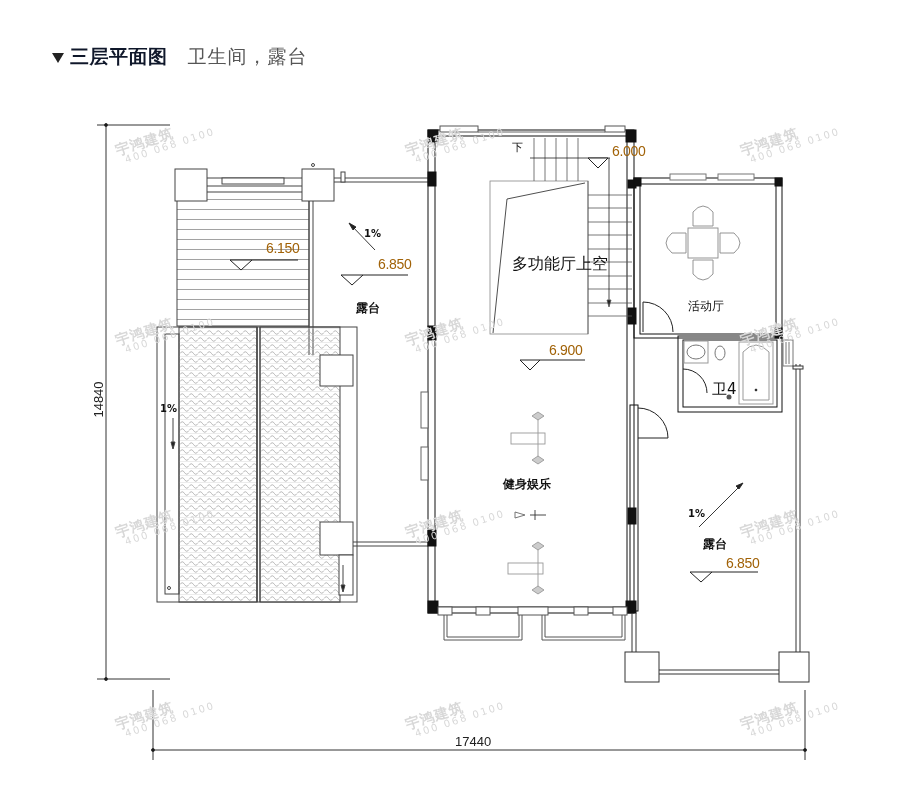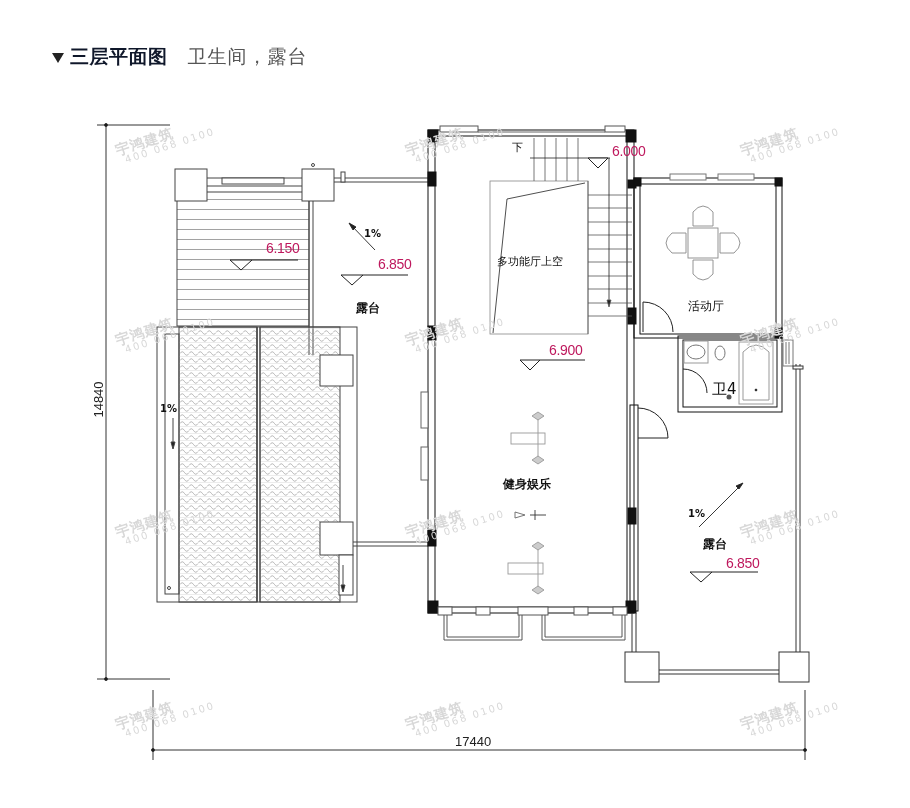--- a/index.html
+++ b/index.html
@@ -4,21 +4,21 @@
 <style>
   html, body { margin: 0; padding: 0; background: #ffffff; }
   body { width: 910px; height: 808px; position: relative; overflow: hidden; font-family: "DejaVu Sans", sans-serif; }
   .header { position: absolute; left: 52px; top: 42px; display: flex; align-items: center; height: 30px; }
   .tri { width: 0; height: 0; border-left: 6px solid transparent; border-right: 6px solid transparent; border-top: 10px solid #222; margin-right: 6px; margin-top: 2px; }
   .title-main { font-weight: bold; font-size: 19px; color: #0f172a; letter-spacing: 0.5px; }
   .title-sub { font-size: 19px; color: #555; margin-left: 20px; letter-spacing: 1px; }
   svg.plan { position: absolute; left: 0; top: 0; }
   .lbl { position: absolute; font-size: 12px; color: #111; white-space: nowrap; }
   .room { font-size: 12px; font-weight: bold; }
-  .num { font-family: "Liberation Sans Narrow", "Liberation Sans", sans-serif; font-size: 14px; color: #be185d; letter-spacing: -0.3px; }
+  .num { font-family: "Liberation Sans Narrow", "Liberation Sans", sans-serif; font-size: 14px; color: #a16207; letter-spacing: -0.3px; }
   .small { font-size: 10px; font-weight: bold; }
   .dim { font-family: "Liberation Sans", sans-serif; font-size: 13px; color: #222; }
   .dim-v { transform: rotate(-90deg); transform-origin: center; }
   .wm { position: absolute; color: #d8d8d8; transform: rotate(-18deg); font-family: "DejaVu Sans", sans-serif; pointer-events: none; line-height: 1; }
   .wm .wm-top { font-size: 14px; font-weight: bold; letter-spacing: 1px; }
   .wm .wm-bot { font-size: 10px; letter-spacing: 2px; margin-left: 6px; }
 </style>
 </head>
 <body>
 
@@ -237,21 +237,21 @@
 </svg>
 
 <span class="lbl num" style="left:266px; top:240px;">6.150</span>
 <span class="lbl num" style="left:378px; top:256px;">6.850</span>
 <span class="lbl small" style="left:364px; top:228px;">1%</span>
 <span class="lbl room" style="left:356px; top:300px;">露台</span>
 <span class="lbl small" style="left:160px; top:403px;">1%</span>
 
 <span class="lbl" style="left:512px; top:140px; font-size:11px;">下</span>
 <span class="lbl num" style="left:612px; top:143px;">6.000</span>
-<span class="lbl room" style="left:497px; top:254px; font-weight:normal; font-size:11px;">多功能厅上空</span>
+<span class="lbl room" style="left:512px; top:254px; font-weight:normal; font-size:16px;">多功能厅上空</span>
 <span class="lbl num" style="left:549px; top:342px;text-align:right;">6.900</span>
 <span class="lbl room" style="left:503px; top:476px;">健身娱乐</span>
 
 <span class="lbl room" style="left:688px; top:298px; font-weight:normal;text-align:right;">活动厅</span>
 <span class="lbl" style="left:712px; top:380px; font-size:15px;">卫4</span>
 
 <span class="lbl small" style="left:688px; top:508px;">1%</span>
 <span class="lbl room" style="left:703px; top:536px;">露台</span>
 <span class="lbl num" style="left:726px; top:555px;">6.850</span>
 

